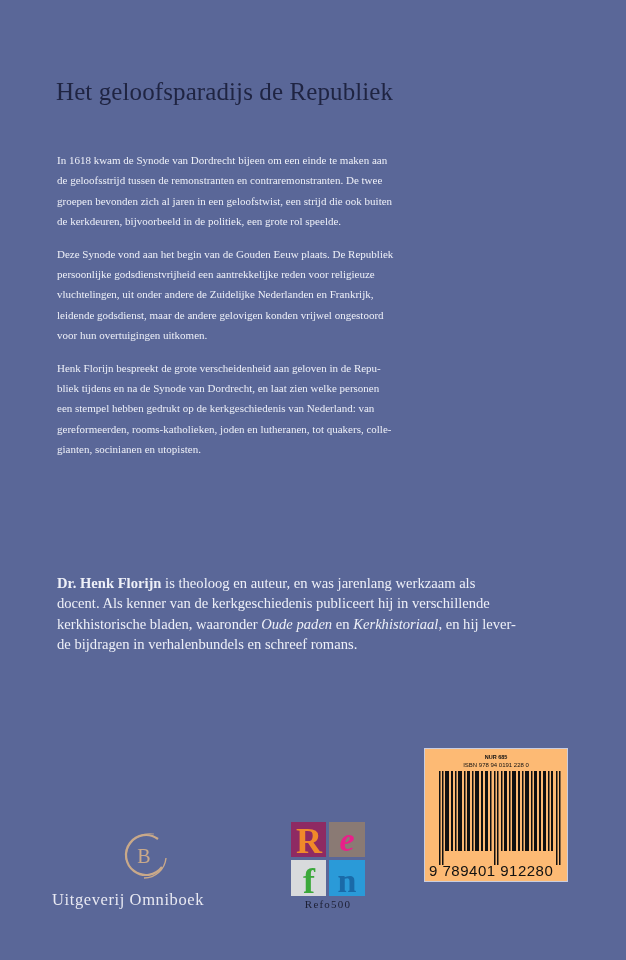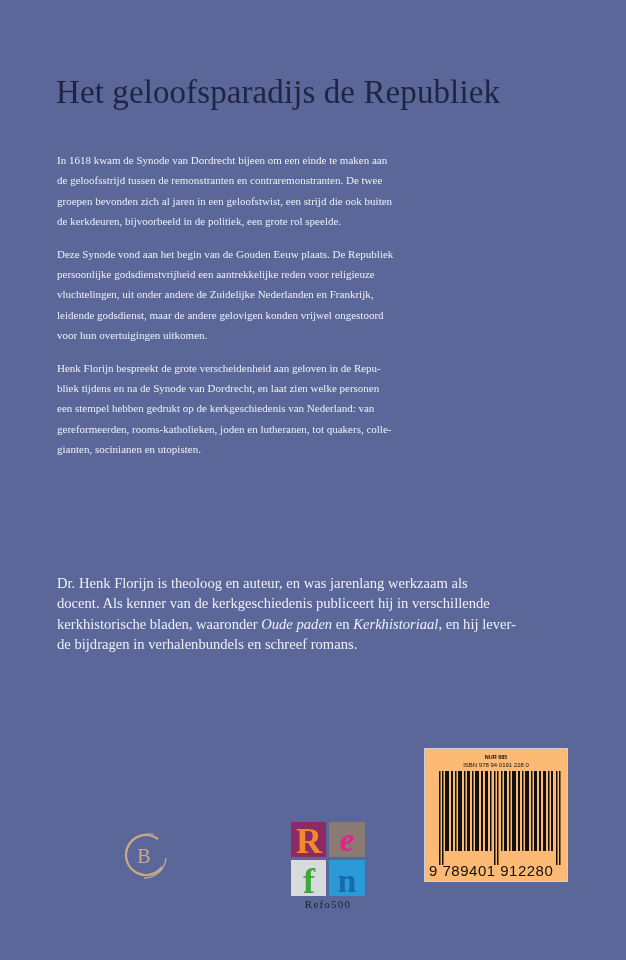--- a/index.html
+++ b/index.html
@@ -18,21 +18,21 @@
       position: absolute;
       left: 0; top: 0;
       width: 626px; height: 960px;
       background: #5a6798;
     }
     .title {
       position: absolute;
       left: 56px;
       top: 72px;
       width: 520px;
-      font-size: 33px;
+      font-size: 25px;
       line-height: 40px;
       color: #1f2442;
       letter-spacing: 0.1px;
       white-space: nowrap;
     }
     .blurb {
       position: absolute;
       left: 57px;
       top: 150px;
       width: 520px;
@@ -50,21 +50,21 @@
     .bio {
       position: absolute;
       left: 57px;
       top: 573px;
       width: 520px;
       color: #eef0f8;
       font-size: 14.6px;
       line-height: 20.4px;
     }
     .bio .line { display: block; white-space: nowrap; }
-    .bio b { font-weight: normal; }
+    .bio b { font-weight: bold; }
     .bio i { font-style: italic; }
     .website {
       position: absolute;
       left: 440px;
       top: 752px;
       font-size: 13px;
       color: #5eead4;
       white-space: nowrap;
     }
     .barcode-box {
@@ -238,20 +238,21 @@
     <div class="barcode-digits">9  789401  912280</div>
   </div>
 
   <div class="omniboek-logo">
     <svg class="omniboek-emblem" viewBox="0 0 52 52">
       <path d="M 40 9 A 20 20 0 1 0 44 37" fill="none" stroke="#c9a98a" stroke-width="2.2"></path>
       <path d="M 36 4 A 24 24 0 0 0 8 30" fill="none" stroke="#c9a98a" stroke-width="1.2" opacity="0.7"></path>
       <path d="M 48 28 A 22 22 0 0 1 26 48" fill="none" stroke="#c9a98a" stroke-width="1.4"></path>
       <text x="26" y="33" text-anchor="middle" font-family="Liberation Serif, serif" font-size="20" fill="#c9a98a">B</text>
     </svg>
+    <div class="omniboek-name">Uitgeverij Omniboek</div>
   </div>
 
   <div class="refo-logo">
     <svg class="refo-grid" viewBox="0 0 74 74">
       <rect x="0" y="0" width="35" height="35" fill="#8e2a63"></rect>
       <rect x="38" y="0" width="36" height="35" fill="#8a7a74"></rect>
       <rect x="0" y="38" width="35" height="36" fill="#d8dadc"></rect>
       <rect x="38" y="38" width="36" height="36" fill="#2a9ad8"></rect>
       <text x="18" y="31" text-anchor="middle" font-family="Liberation Serif, serif" font-size="36" font-weight="bold" fill="#f08a2a">R</text>
       <text x="56" y="29" text-anchor="middle" font-family="Liberation Serif, serif" font-size="34" font-style="italic" font-weight="bold" fill="#e8208a">e</text>

